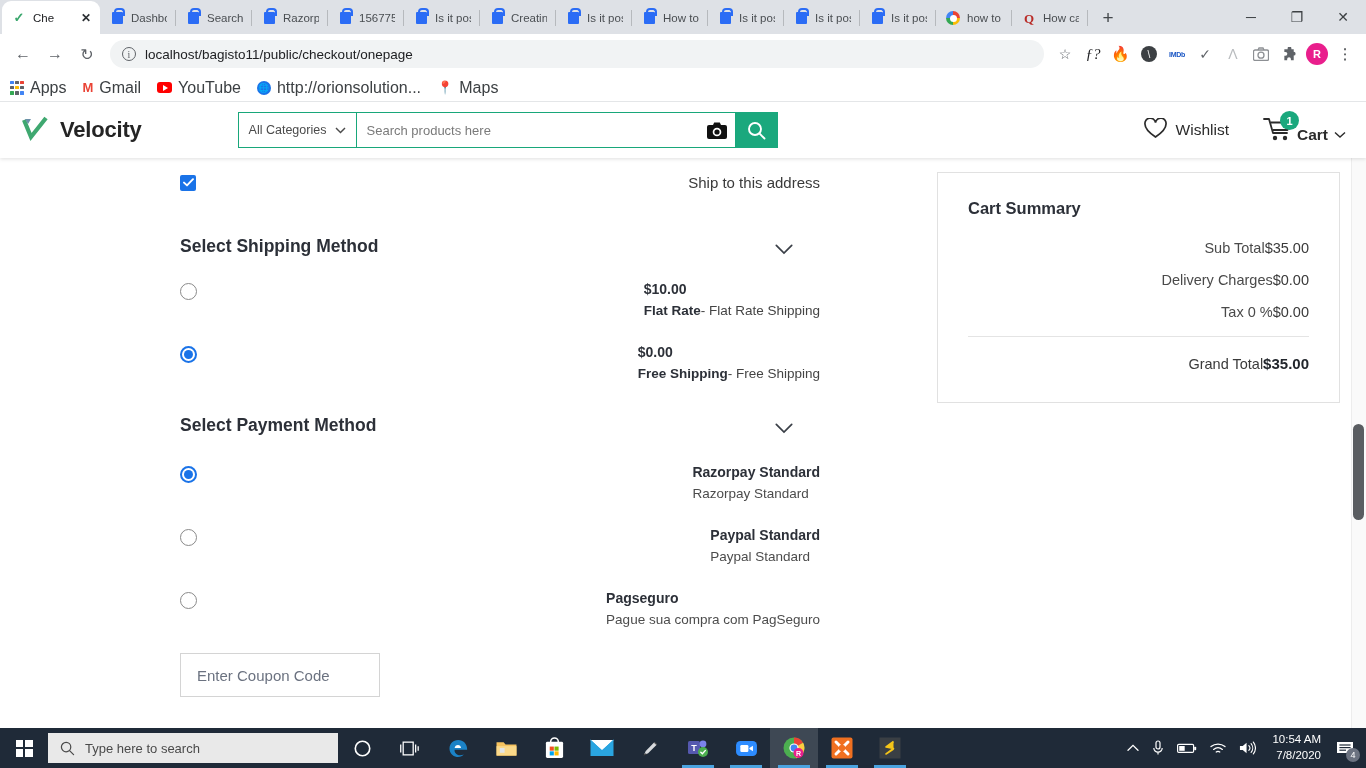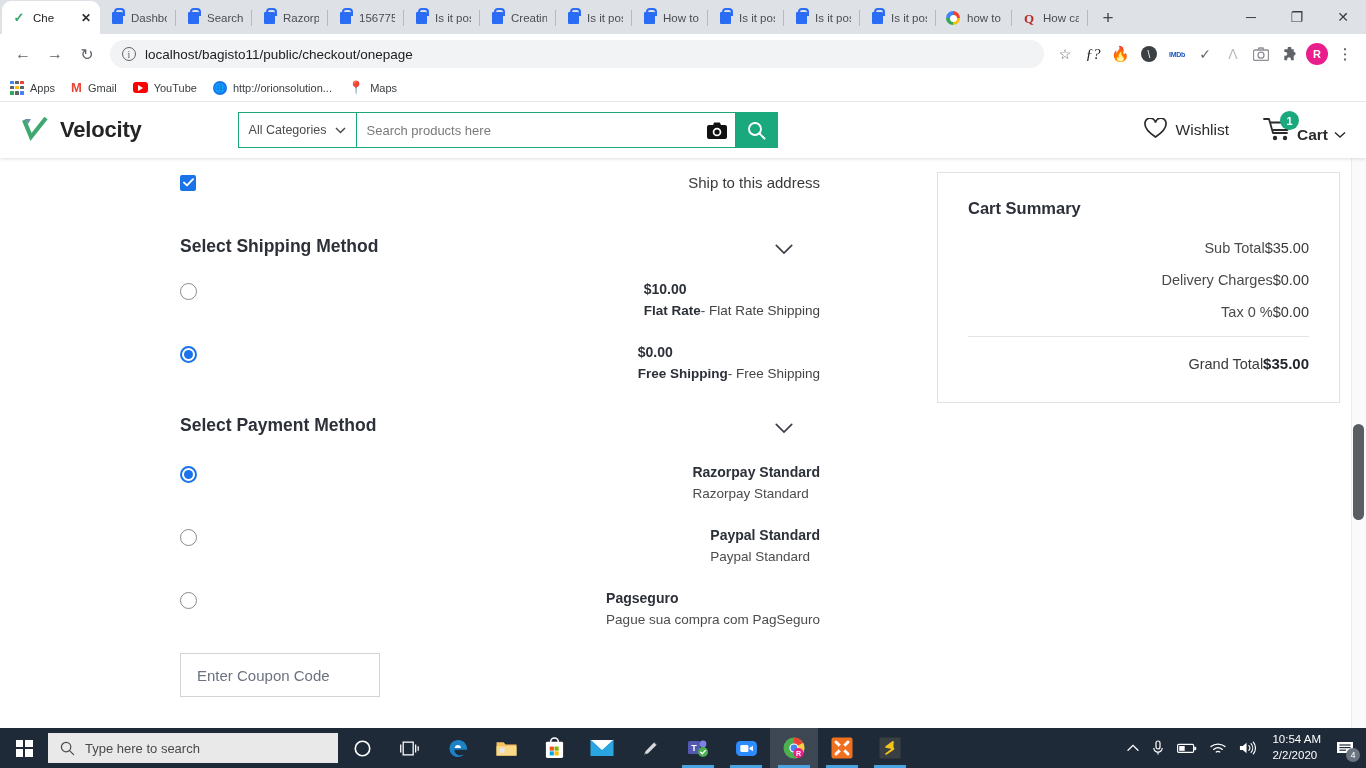--- a/index.html
+++ b/index.html
@@ -124,21 +124,21 @@
     font-weight: bold; flex: 0 0 auto;
   }
   .kebab { font-size: 15px; color: #3c4043; letter-spacing: 0; }
 
   .bookmarks {
     height: 28px; background: #fff; display: flex;
     align-items: center; padding: 0 10px; gap: 16px;
     border-bottom: 1px solid #e4e6e8;
   }
   .bm { display: flex; align-items: center; gap: 6px; }
-  .bm-label { font-size: 11px; color: #3c4043; }
+  .bm-label { font-size: 16px; color: #3c4043; }
   .bm-apps {
     width: 14px; height: 14px;
     display: grid; grid-template-columns: repeat(3, 1fr);
     grid-template-rows: repeat(3, 1fr); gap: 1.2px;
   }
   .bm-apps i { background: #5f6368; border-radius: 0.5px; }
   .bm-apps i:nth-child(1) { background: #4285f4; }
   .bm-apps i:nth-child(3) { background: #ea4335; }
   .bm-apps i:nth-child(5) { background: #fbbc05; }
   .bm-apps i:nth-child(7) { background: #34a853; }
@@ -350,21 +350,21 @@
     content: ""; position: absolute; bottom: 0; left: 8px; right: 8px;
     height: 3px; background: #4aa3e0;
   }
   .tbi.focused { background: rgba(255,255,255,0.14); }
   .tray {
     margin-left: auto; display: flex; align-items: center;
     gap: 13px; padding-right: 10px; color: #fff;
   }
   .tray-icon { font-size: 13px; color: #fff; display: flex; align-items: center; }
   .clock {
-    display: flex; flex-direction: column; align-items: flex-start;
+    display: flex; flex-direction: column; align-items: flex-end;
     font-size: 11.5px; color: #fff; line-height: 1.35; margin-left: 3px;
   }
   .notif {
     width: 22px; height: 22px; position: relative;
     display: flex; align-items: center; justify-content: center;
   }
   .notif-badge {
     position: absolute; right: -4px; bottom: -3px; width: 14px; height: 14px;
     border-radius: 50%; background: #6b7280; color: #fff;
     font-size: 9px; display: flex; align-items: center; justify-content: center;
@@ -877,21 +877,21 @@
     <span class="tray-icon">
       <svg width="17" height="14" viewBox="0 0 18 14">
           <path d="M1 5 H4 L8 1.4 V12.6 L4 9 H1 Z" fill="#fff"></path>
           <path d="M10.4 4.4 A3.8 3.8 0 0 1 10.4 9.6" fill="none" stroke="#fff" stroke-width="1.2" stroke-linecap="round"></path>
           <path d="M12.8 2.4 A7 7 0 0 1 12.8 11.6" fill="none" stroke="#fff" stroke-width="1.2" stroke-linecap="round"></path>
           <path d="M15.2 0.7 A10 10 0 0 1 15.2 13.3" fill="none" stroke="#fff" stroke-width="1.2" stroke-linecap="round"></path>
         </svg>
     </span>
     <span class="clock">
       <span>10:54 AM</span>
-      <span>2/2/2020</span>
+      <span>7/8/2020</span>
     </span>
     <span class="notif">
       <svg width="18" height="16" viewBox="0 0 18 16">
           <rect x="1" y="2" width="16" height="11" fill="#fff"></rect>
           <line x1="3.4" y1="5" x2="14.6" y2="5" stroke="#1f2a38" stroke-width="1.2"></line>
           <line x1="3.4" y1="7.6" x2="14.6" y2="7.6" stroke="#1f2a38" stroke-width="1.2"></line>
           <line x1="3.4" y1="10.2" x2="10" y2="10.2" stroke="#1f2a38" stroke-width="1.2"></line>
         </svg>
       <span class="notif-badge">4</span>
     </span>

